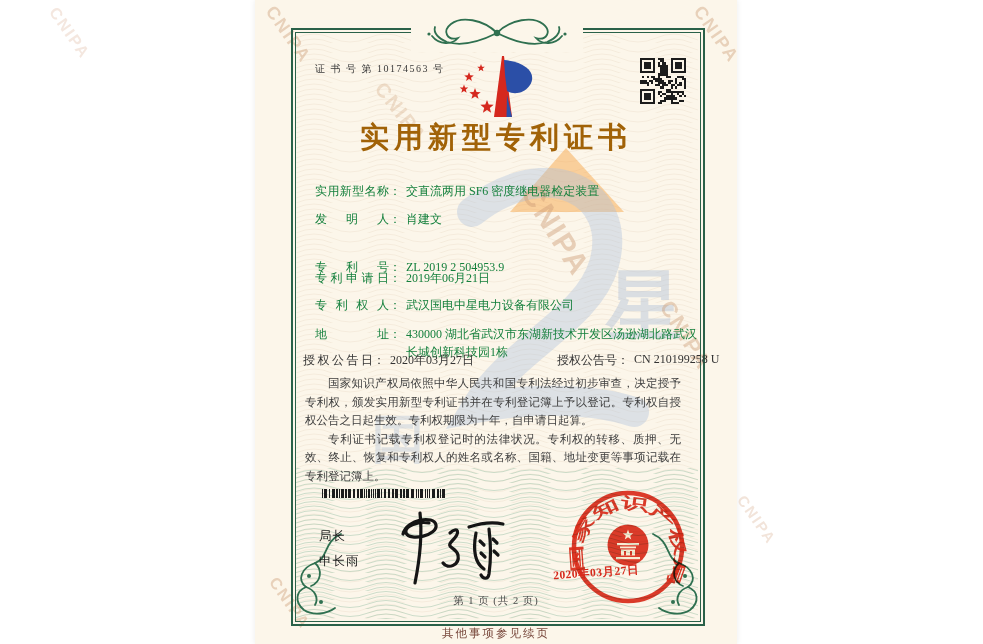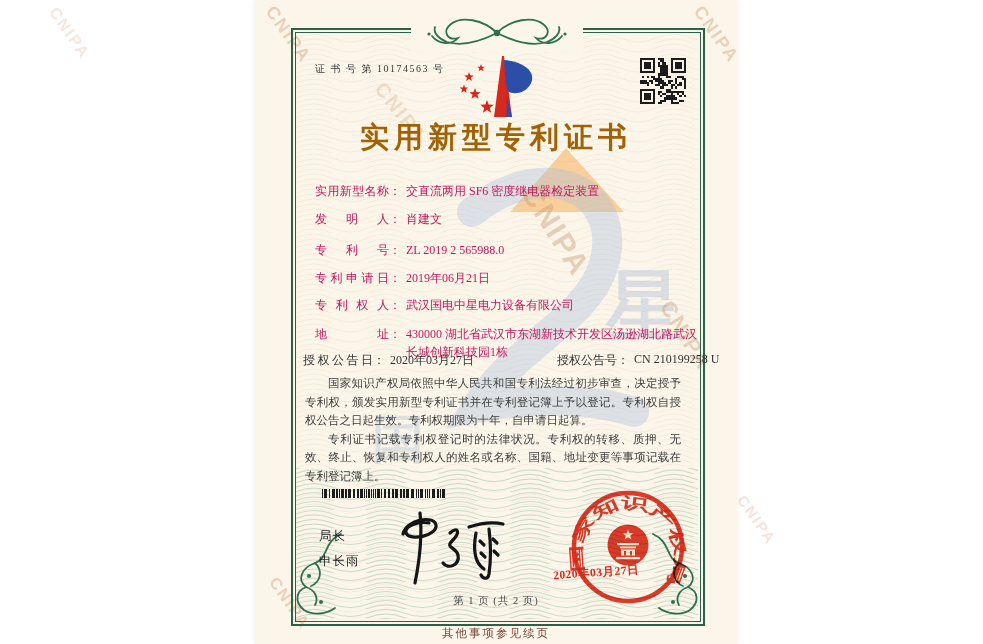--- a/index.html
+++ b/index.html
@@ -19,21 +19,21 @@
   .wm-char{position:absolute;font-family:"Liberation Serif",serif;font-weight:bold;
       color:rgba(168,188,214,.40);z-index:1;line-height:1;}
   
   #cert-no{position:absolute;left:60px;top:62px;font-size:10px;letter-spacing:1.5px;color:#3a3a3a;z-index:3;}
   #logo{position:absolute;left:200px;top:52px;width:96px;height:70px;z-index:3;}
   #qr{position:absolute;left:385px;top:58px;width:46px;height:46px;z-index:3;}
   #title{position:absolute;left:0;top:118px;width:482px;text-align:center;font-size:29px;font-weight:bold;
          letter-spacing:5px;color:#a16207;z-index:3;}
   
   #fields{position:absolute;left:0;top:0;width:482px;z-index:3;}
-  .frow{position:absolute;left:60px;display:flex;font-size:12px;line-height:1.5;color:#be185d;}
+  .frow{position:absolute;left:60px;display:flex;font-size:12px;line-height:1.5;color:#15803d;}
   .lbl{display:inline-block;width:74px;text-align:justify;text-align-last:justify;flex:none;}
   .col{flex:none;}
   .val{margin-left:5px;}
   #grant-date-row{position:absolute;left:48px;top:352px;font-size:12px;color:#333;z-index:3;display:flex;}
   #grant-date-row .lbl{width:70px;}
   #grant-no-row{position:absolute;left:302px;top:352px;font-size:12px;color:#333;z-index:3;display:flex;}
   
   #paras{position:absolute;left:50px;top:374px;width:376px;z-index:3;}
   #paras p{margin:0;text-indent:2em;font-size:11.5px;line-height:18.5px;color:#3e3e3e;text-align:justify;}
   
@@ -387,24 +387,24 @@
         <div class="frow" style="top: 182px;">
           <span class="lbl">实用新型名称</span>
           <span class="col">：</span>
           <span class="val">交直流两用 SF6 密度继电器检定装置</span>
         </div>
         <div class="frow" style="top: 210px;">
           <span class="lbl">发明人</span>
           <span class="col">：</span>
           <span class="val">肖建文</span>
         </div>
-        <div class="frow" style="top: 241px;">
+        <div class="frow" style="top: 258px;">
           <span class="lbl">专利号</span>
           <span class="col">：</span>
-          <span class="val">ZL 2019 2 565988.0</span>
+          <span class="val">ZL 2019 2 504953.9</span>
         </div>
         <div class="frow" style="top: 269px;">
           <span class="lbl">专利申请日</span>
           <span class="col">：</span>
           <span class="val">2019年06月21日</span>
         </div>
         <div class="frow" style="top: 296px;">
           <span class="lbl">专利权人</span>
           <span class="col">：</span>
           <span class="val">武汉国电中星电力设备有限公司</span>

